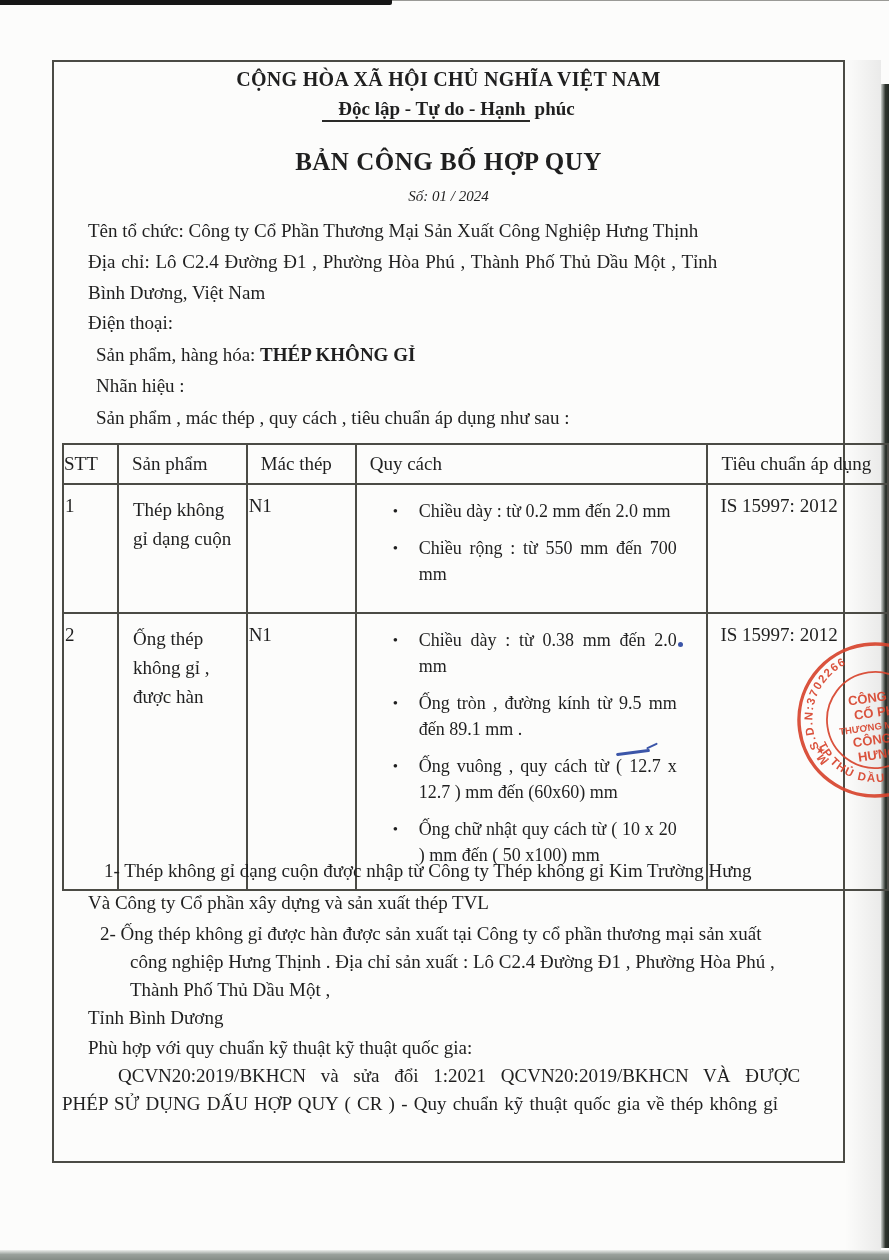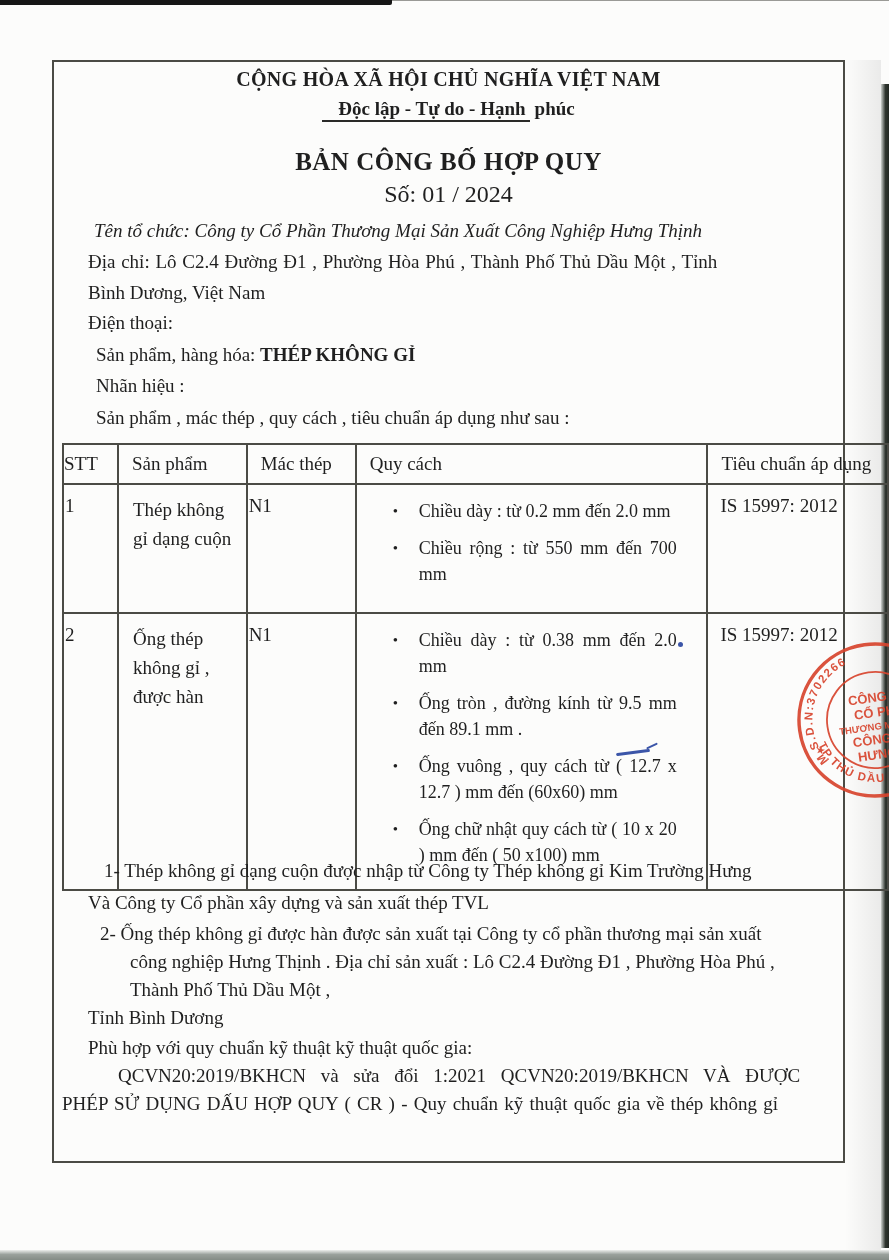--- a/index.html
+++ b/index.html
@@ -23,24 +23,24 @@
     background:linear-gradient(to bottom,#eceeec 0%,#9aa19c 45%,#848c86 100%);}
   
   .frame{position:absolute;left:52px;top:60px;width:789px;height:1099px;border:2px solid #4b4b45;}
   
   .center-line{position:absolute;left:52px;width:793px;text-align:center;white-space:nowrap;}
   .national-title{top:68px;font-size:20px;font-weight:bold;letter-spacing:0.3px;}
   .motto{top:98px;font-size:19px;font-weight:bold;}
   .motto .underlined{border-bottom:2px solid #2a2a28;padding:0 4px 1px 16px;}
   .motto .tail{padding-left:5px;}
   .doc-title{top:148px;font-size:25px;font-weight:bold;letter-spacing:0.5px;}
-  .doc-number{top:181px;font-size:24px;}
+  .doc-number{top:188px;font-size:15px;font-style:italic;}
   
   .line{position:absolute;font-size:19px;white-space:nowrap;}
-  .org-name{left:94px;top:220px;font-style:italic;}
+  .org-name{left:88px;top:220px;}
   .org-addr1{left:88px;top:251px;word-spacing:1px;}
   .org-addr2{left:88px;top:282px;}
   .org-phone{left:88px;top:312px;}
   .product{left:96px;top:344px;}
   .product b{font-weight:bold;}
   .brand{left:96px;top:375px;}
   .table-intro{left:96px;top:407px;}
   
   table.spec{position:absolute;left:62px;top:443px;border-collapse:collapse;table-layout:fixed;font-size:19px;}
   table.spec td,table.spec th{border:2px solid #4b4b45;vertical-align:top;font-weight:normal;text-align:left;}

